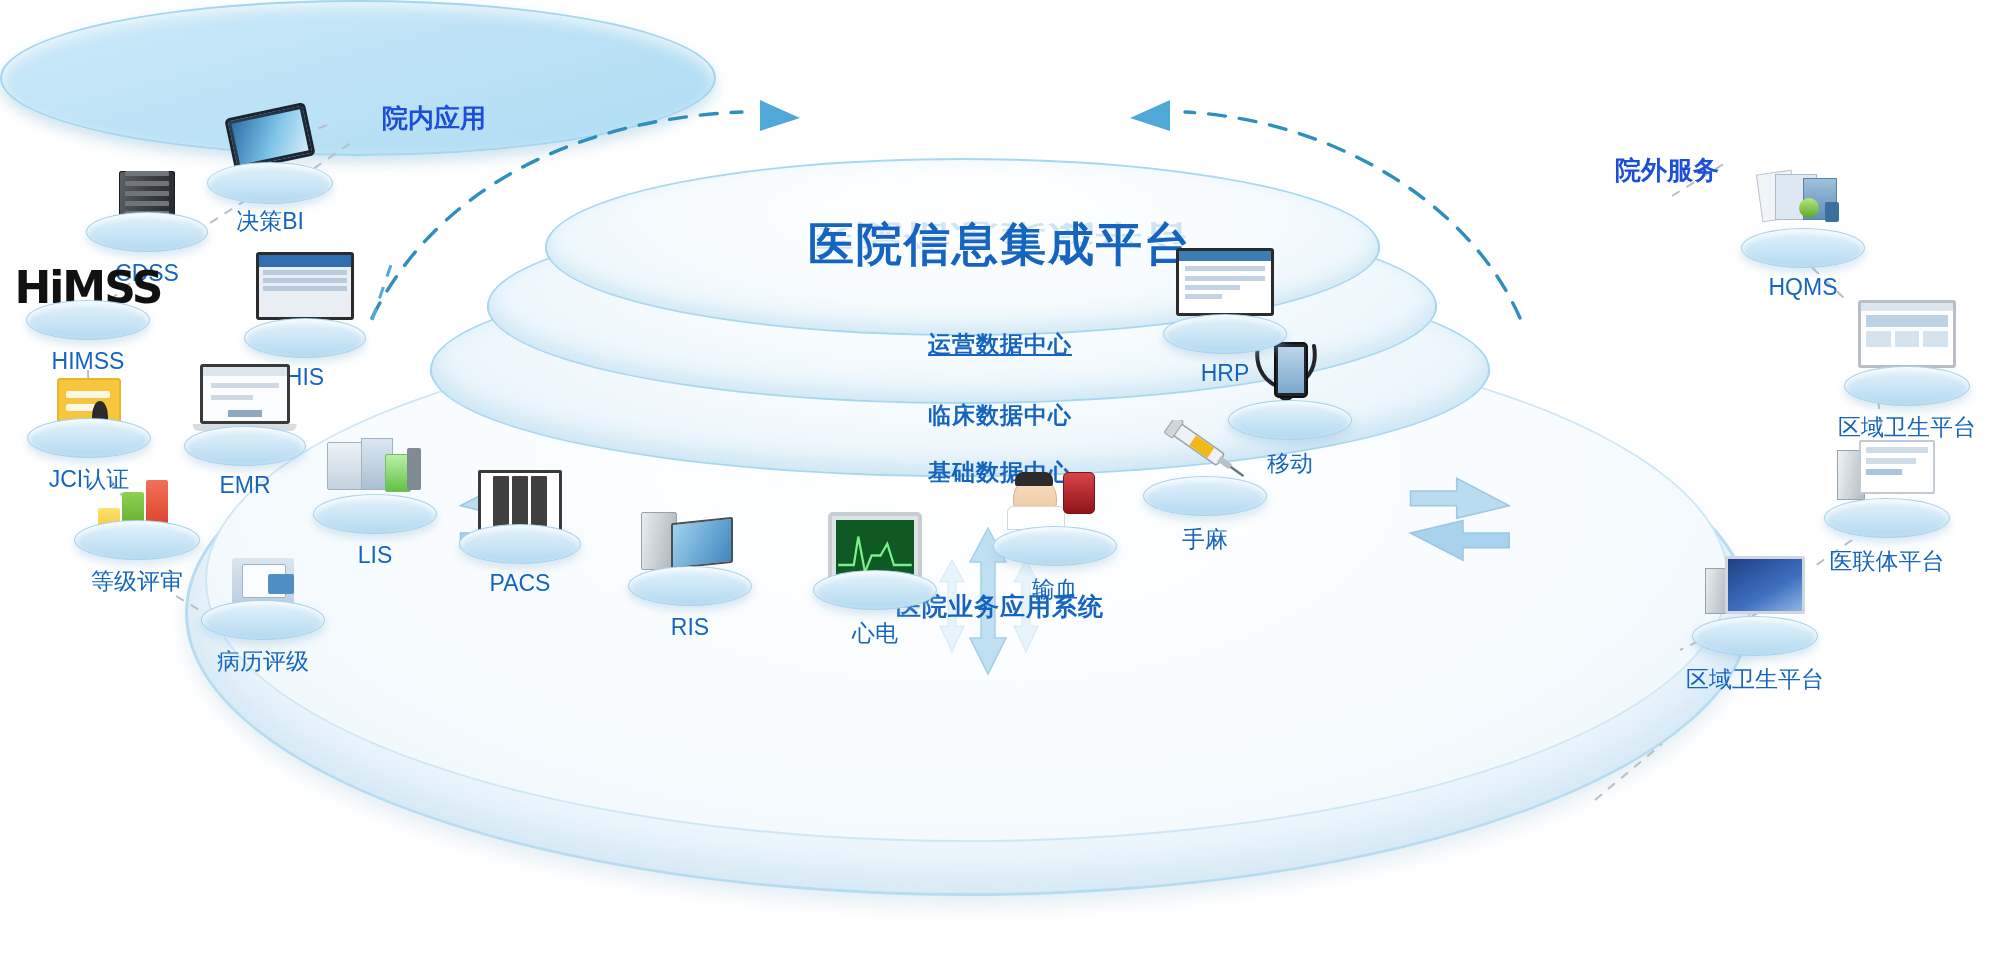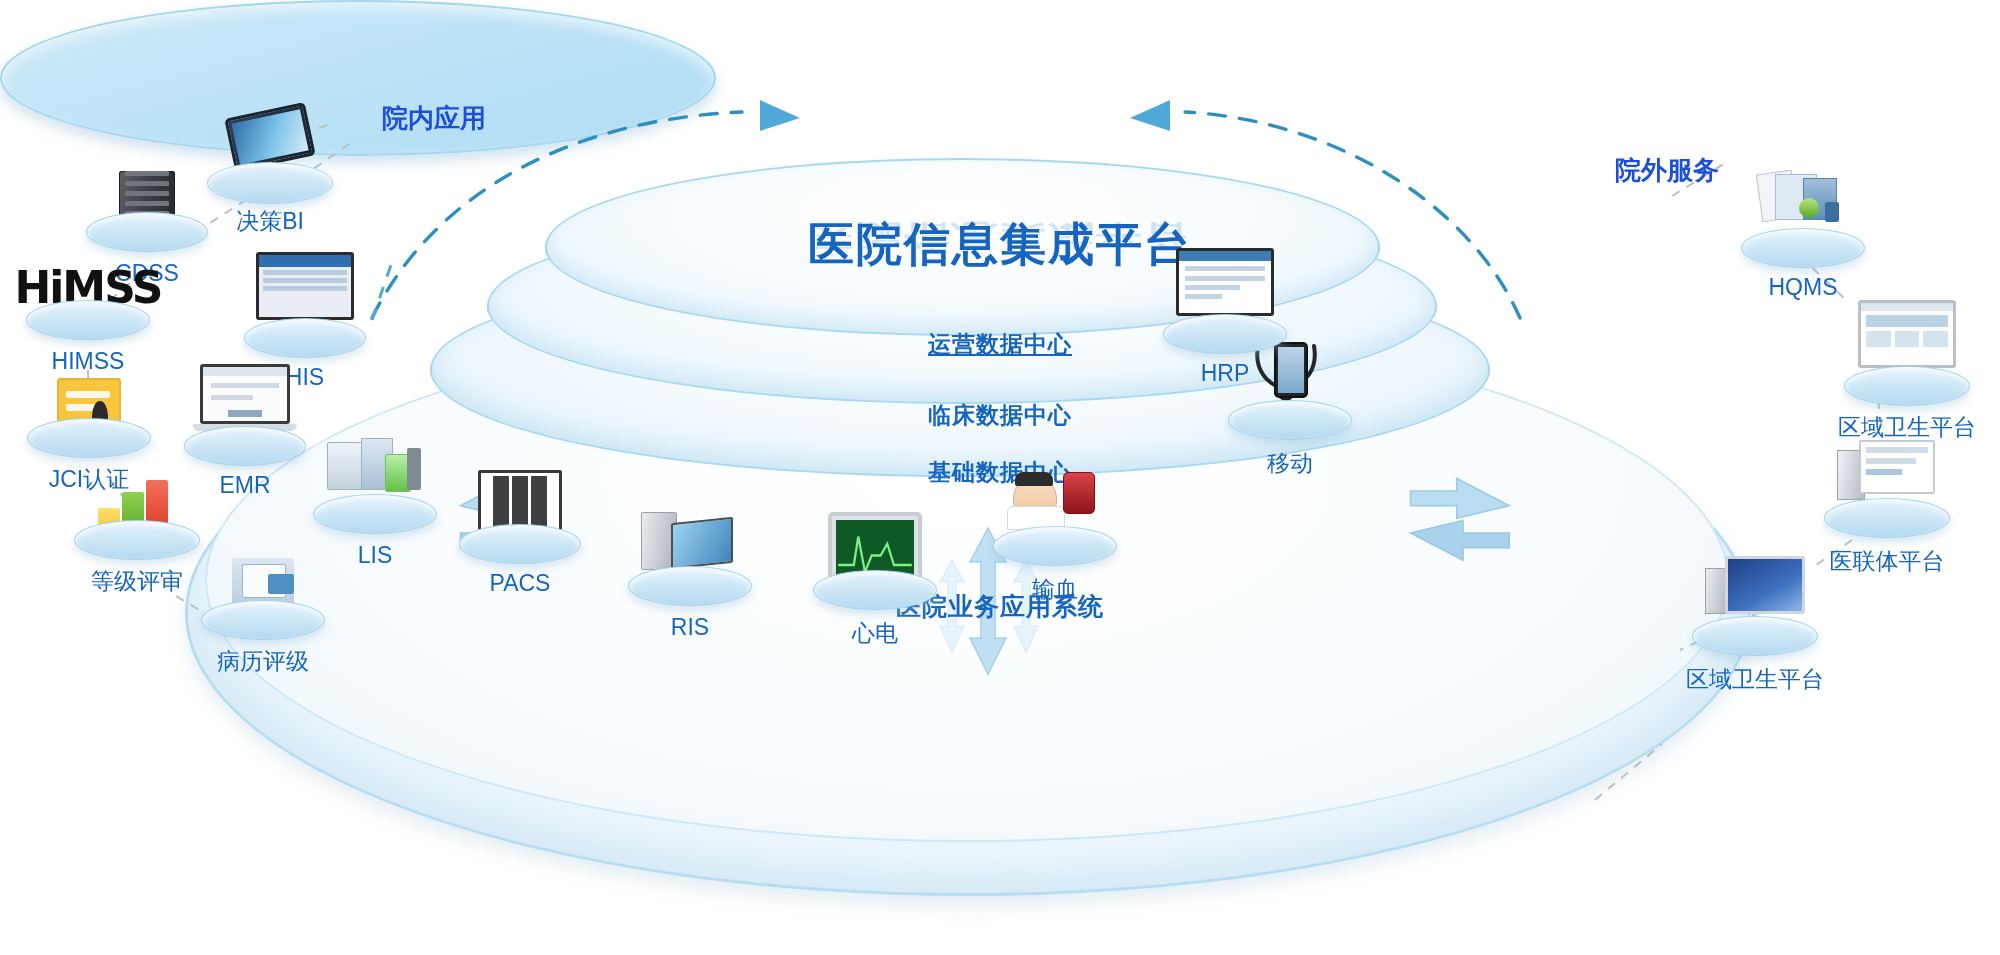--- a/index.html
+++ b/index.html
@@ -369,20 +369,35 @@
         <div style="position:absolute;left:6px;top:6px;width:42px;height:44px;border-radius:50% 50% 45% 45%;background:linear-gradient(#fbe0c3,#e9c39c);border:1px solid #d9b088;"></div>
         <div style="position:absolute;left:8px;top:2px;width:38px;height:14px;background:#2b2b2b;border-radius:8px 8px 2px 2px;"></div>
         <div style="position:absolute;left:0px;top:36px;width:56px;height:22px;background:#fff;border:1px solid #d5dadd;border-radius:6px 6px 0 0;"></div>
         <div style="position:absolute;left:56px;top:2px;width:30px;height:40px;background:linear-gradient(#d8434a,#8f1418);border-radius:5px;border:1px solid #7d1216;"></div>
       </div>
     </div>
     <div class="pedestal" style="top:56px;width:122px;height:38px;"></div>
     <div class="cap cap-cn" style="top:104px;">输血</div>
   </div>
 
+  <div class="node" style="left:1125px;top:420px;width:160px;height:142px;">
+    <div class="art" style="top:0px;">
+      <svg width="98" height="58" viewBox="0 0 98 58">
+        <g transform="rotate(35 49 29)">
+          <rect x="14" y="22" width="54" height="14" rx="3" fill="#eef2f5" stroke="#9aa4ad" stroke-width="1.5"></rect>
+          <rect x="34" y="23" width="22" height="12" fill="#f2b818"></rect>
+          <rect x="6" y="19" width="10" height="20" rx="2" fill="#cfd6dc" stroke="#9aa4ad"></rect>
+          <rect x="66" y="26" width="14" height="6" fill="#b9c1c8"></rect>
+          <line x1="80" y1="29" x2="96" y2="29" stroke="#6d757c" stroke-width="2.4"></line>
+        </g>
+      </svg>
+    </div>
+    <div class="pedestal" style="top:56px;width:122px;height:38px;"></div>
+    <div class="cap cap-cn" style="top:104px;">手麻</div>
+  </div>
 
   <div class="node" style="left:1210px;top:340px;width:160px;height:146px;">
     <div class="art" style="top:0px;">
       <div style="position:relative;width:96px;height:64px;">
         <svg width="96" height="64" viewBox="0 0 96 64" style="position:absolute;left:0;top:0;">
           <path d="M 16,6 C 12,28 24,46 44,48 C 64,46 76,28 72,6" fill="none" stroke="#22262a" stroke-width="4" stroke-linecap="round"></path>
           <circle cx="44" cy="52" r="8" fill="#2b3034" stroke="#15181b" stroke-width="2"></circle>
         </svg>
         <div class="phone" style="position:absolute;left:32px;top:2px;">
             <div class="pi"></div>

